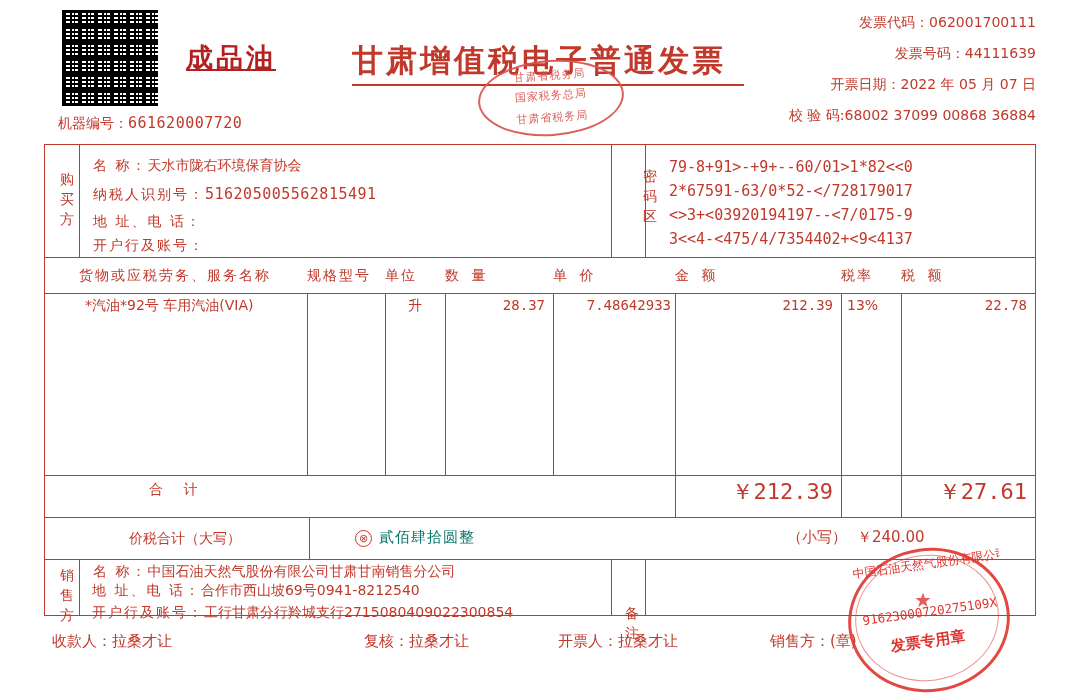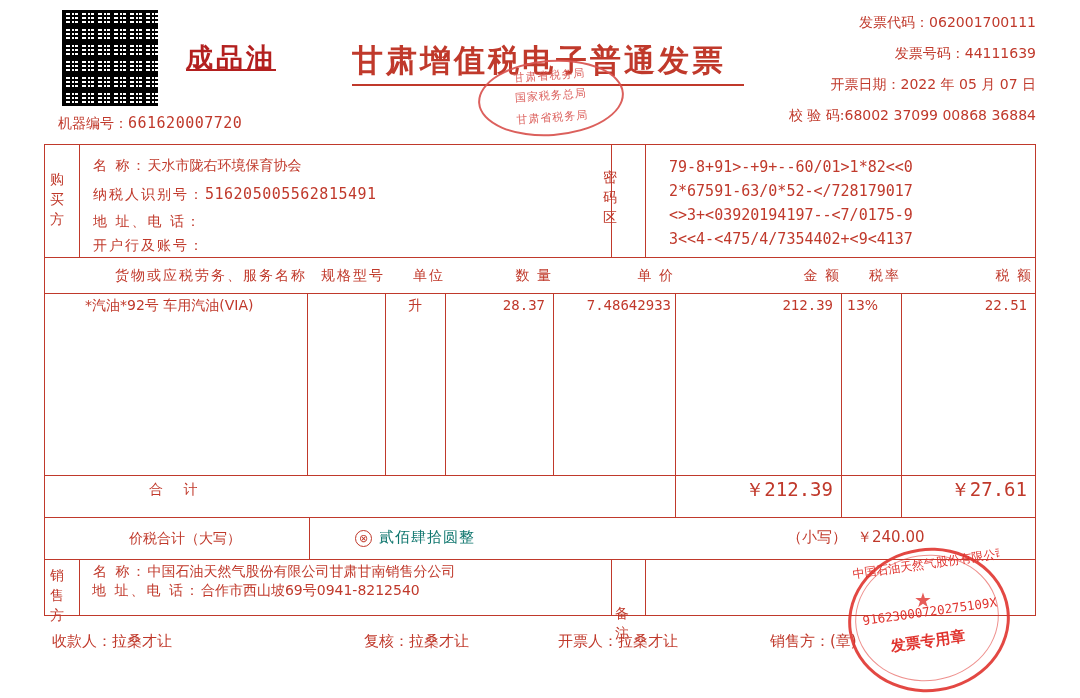--- a/index.html
+++ b/index.html
@@ -127,21 +127,21 @@
   .vline {
     position: absolute;
     top: 0;
     width: 1.2px;
     background: #c0392b;
   }
 
   .side-label {
     position: absolute;
     width: 24px;
-    text-align: left;
+    text-align: right;
     font-size: 14px;
     line-height: 20px;
     color: #c0392b;
     font-family: "DejaVu Sans", sans-serif;
   }
 
   .field {
     position: absolute;
     font-size: 14px;
     color: #c0392b;
@@ -163,22 +163,22 @@
     font-size: 15px;
     line-height: 24px;
     color: #c0392b;
     white-space: pre;
   }
 
   .colhdr {
     position: absolute;
     font-size: 14px;
     color: #c0392b;
-    text-align: right;
-    font-family: Liberation Serif, serif;
+    text-align: left;
+    font-family: Liberation Mono, monospace;
     letter-spacing: 2px;
   }
 
   .cell {
     position: absolute;
     font-size: 14px;
     color: #c0392b;
     font-family: "DejaVu Sans", sans-serif;
     white-space: nowrap;
   }
@@ -191,21 +191,21 @@
   .total-label {
     position: absolute;
     font-size: 14px;
     letter-spacing: 8px;
     color: #c0392b;
     font-family: "DejaVu Sans", sans-serif;
   }
   .big-amt {
     position: absolute;
     font-family: "DejaVu Sans Mono", monospace;
-    font-size: 19px;
+    font-size: 22px;
     color: #c0392b;
     text-align: right;
   }
 
   .cap-row-label {
     position: absolute;
     font-size: 14px;
     color: #c0392b;
     font-family: "DejaVu Sans", sans-serif;
   }
@@ -392,21 +392,21 @@
     <div class="field" style="left:48px; top:40px;">
       <span class="lab">纳税人识别号：</span><span class="mono">516205005562815491</span>
     </div>
     <div class="field" style="left:48px; top:68px;">
       <span class="lab">地 址、电 话：</span><span></span>
     </div>
     <div class="field" style="left:48px; top:92px;">
       <span class="lab">开户行及账号：</span><span></span>
     </div>
 
-    <div class="side-label" style="left:558px; top:22px;">
+    <div class="side-label" style="left:588px; top:22px;font-family:Liberation Serif, serif;">
       <span>密码区</span>
     </div>
     <div class="cipher" style="left:624px; top:10px;">79-8+91&gt;-+9+--60/01&gt;1*82&lt;&lt;0</div>
     <div class="cipher" style="left:624px; top:34px;">2*67591-63/0*52-&lt;/728179017</div>
     <div class="cipher" style="left:624px; top:58px;">&lt;&gt;3+&lt;03920194197--&lt;7/0175-9</div>
     <div class="cipher" style="left:624px; top:82px;">3&lt;&lt;4-&lt;475/4/7354402+&lt;9&lt;4137</div>
 
     <div class="colhdr" style="left:34px; top:122px; width:228px;">货物或应税劳务、服务名称</div>
     <div class="colhdr" style="left:262px; top:122px; width:78px;">规格型号</div>
     <div class="colhdr" style="left:340px; top:122px; width:60px;">单位</div>
@@ -418,21 +418,21 @@
 
     <div class="cell" style="left:40px; top:152px;">
       <span>*汽油*92号 车用汽油(VIA)</span>
     </div>
     <div class="cell" style="left:262px; top:152px; width:78px; text-align:center;"></div>
     <div class="cell" style="left:340px; top:152px; width:60px; text-align:center;">升</div>
     <div class="cell num" style="left:400px; top:152px; width:100px;">28.37</div>
     <div class="cell num" style="left:508px; top:152px; width:118px;">7.48642933</div>
     <div class="cell num" style="left:630px; top:152px; width:158px;">212.39</div>
     <div class="cell" style="left:802px; top:152px;">13%</div>
-    <div class="cell num" style="left:856px; top:152px; width:126px;">22.51</div>
+    <div class="cell num" style="left:856px; top:152px; width:126px;">22.78</div>
 
     <div class="total-label" style="left:104px; top:336px;">合        计</div>
     <div class="big-amt" style="left:630px; top:332px; width:158px;">￥212.39</div>
     <div class="big-amt" style="left:856px; top:332px; width:126px;">￥27.61</div>
 
     <div class="cap-row-label" style="left:84px; top:385px;">价税合计（大写）</div>
     <div class="cap-mark" style="left:310px; top:385px;">⊗</div>
     <div class="cap-words" style="left:334px; top:383px;">貳佰肆拾圆整</div>
     <div class="cap-small" style="left:742px; top:383px;">（小写）</div>
     <div class="cap-small" style="left:812px; top:383px;">￥240.00</div>
@@ -444,20 +444,23 @@
       <span class="lab">名        称：</span><span>中国石油天然气股份有限公司甘肃甘南销售分公司</span>
     </div>
 
     <div class="side-label" style="left:570px; top:424px;margin-top:34px;">
       <span>备注</span>
     </div>
   </div>
 
   <div class="field" style="position:absolute; left:92px; top:582px;">
     <span class="lab">地 址、电 话：</span><span>合作市西山坡69号0941-8212540</span>
+  </div>
+  <div class="field" style="position:absolute; left:92px; top:604px;">
+    <span class="lab">开户行及账号：</span><span>工行甘肃分行羚城支行2715080409022300854</span>
   </div>
 
   <div class="footer">
     <div class="f" style="left:8px; top:8px;">
       <span>收款人：</span><span>拉桑才让</span>
     </div>
     <div class="f" style="left:320px; top:8px;">
       <span>复核：</span><span>拉桑才让</span>
     </div>
     <div class="f" style="left:514px; top:8px;">

